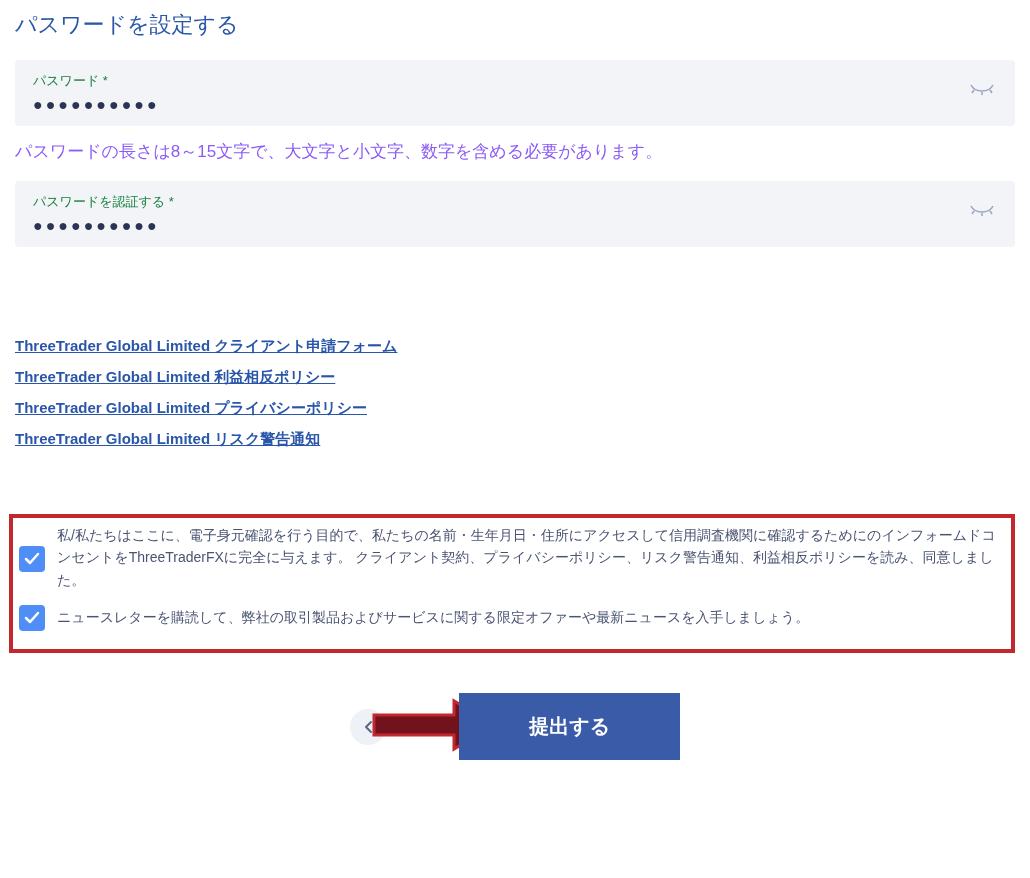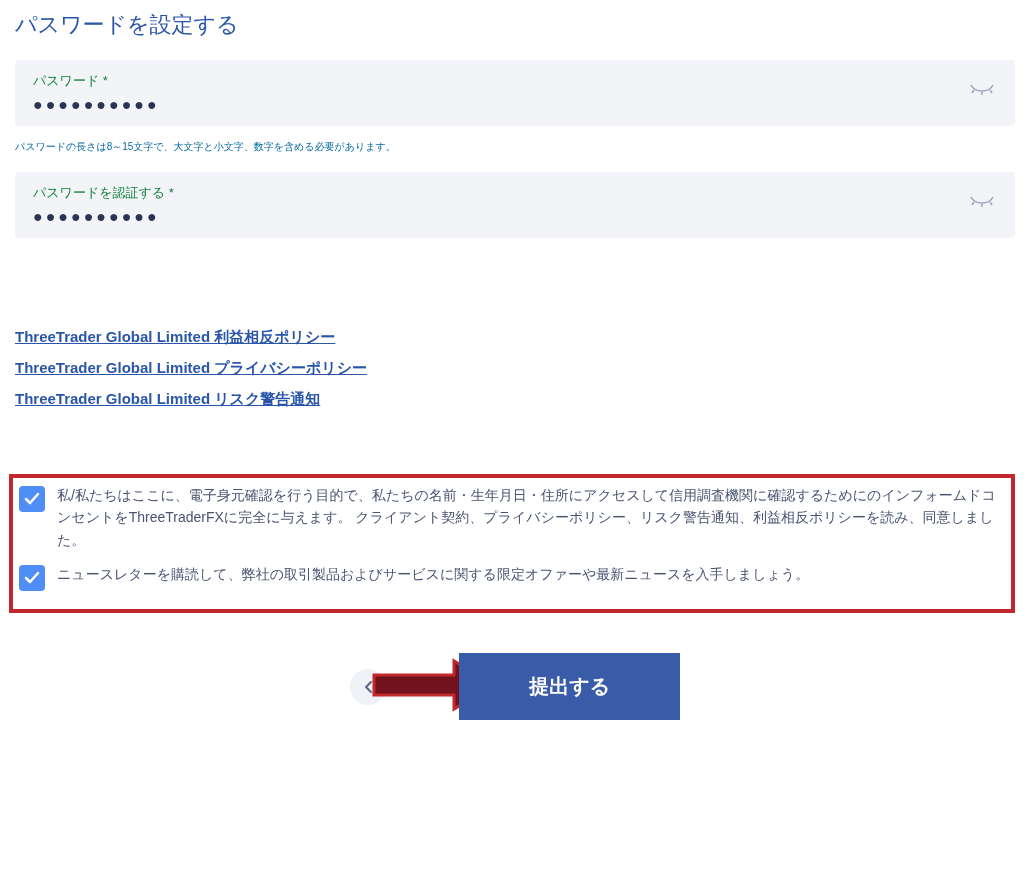--- a/index.html
+++ b/index.html
@@ -34,39 +34,39 @@
       font-weight: bold;
     }
     .eye-icon {
       position: absolute;
       right: 20px;
       top: 50%;
       transform: translateY(-50%);
       color: #9aa4bd;
     }
     .hint {
-      color: #0369a1;
-      font-size: 10px;
+      color: #8b5cf6;
+      font-size: 17px;
       margin-bottom: 18px;
     }
     .links-block {
       margin-top: 90px;
       margin-bottom: 65px;
     }
     .doc-link {
       display: block;
       color: #2a56aa;
       font-weight: bold;
       font-size: 15px;
       text-decoration: underline;
       margin-bottom: 12px;
     }
     .checkbox-row {
       display: flex;
-      align-items: flex-start;
+      align-items: center;
       margin-bottom: 12px;
     }
     .checkbox {
       width: 26px;
       height: 26px;
       background: #4f8ef7;
       border-radius: 4px;
       flex-shrink: 0;
       margin-right: 12px;
       display: flex;
@@ -159,20 +159,21 @@
     <svg width="26" height="16" viewBox="0 0 26 16" fill="none">
       <path d="M2 2 C6 10, 20 10, 24 2" stroke="#9aa4bd" stroke-width="1.5" fill="none"></path>
       <line x1="5" y1="7" x2="3" y2="10" stroke="#9aa4bd" stroke-width="1.5"></line>
       <line x1="13" y1="9" x2="13" y2="12" stroke="#9aa4bd" stroke-width="1.5"></line>
       <line x1="21" y1="7" x2="23" y2="10" stroke="#9aa4bd" stroke-width="1.5"></line>
     </svg>
   </span>
 </div>
 
 <div class="links-block">
+  <a href="#" class="doc-link">ThreeTrader Global Limited クライアント申請フォーム</a>
   <a href="#" class="doc-link">ThreeTrader Global Limited 利益相反ポリシー</a>
   <a href="#" class="doc-link">ThreeTrader Global Limited プライバシーポリシー</a>
   <a href="#" class="doc-link">ThreeTrader Global Limited リスク警告通知</a>
 </div>
 
 <div class="highlight-box">
   <div class="checkbox-row">
     <div class="checkbox">
       <svg width="16" height="14" viewBox="0 0 16 14">
           <path d="M2 7 L6 11 L14 2" stroke-width="2.5" fill="none" stroke-linecap="round" stroke-linejoin="round"></path>

